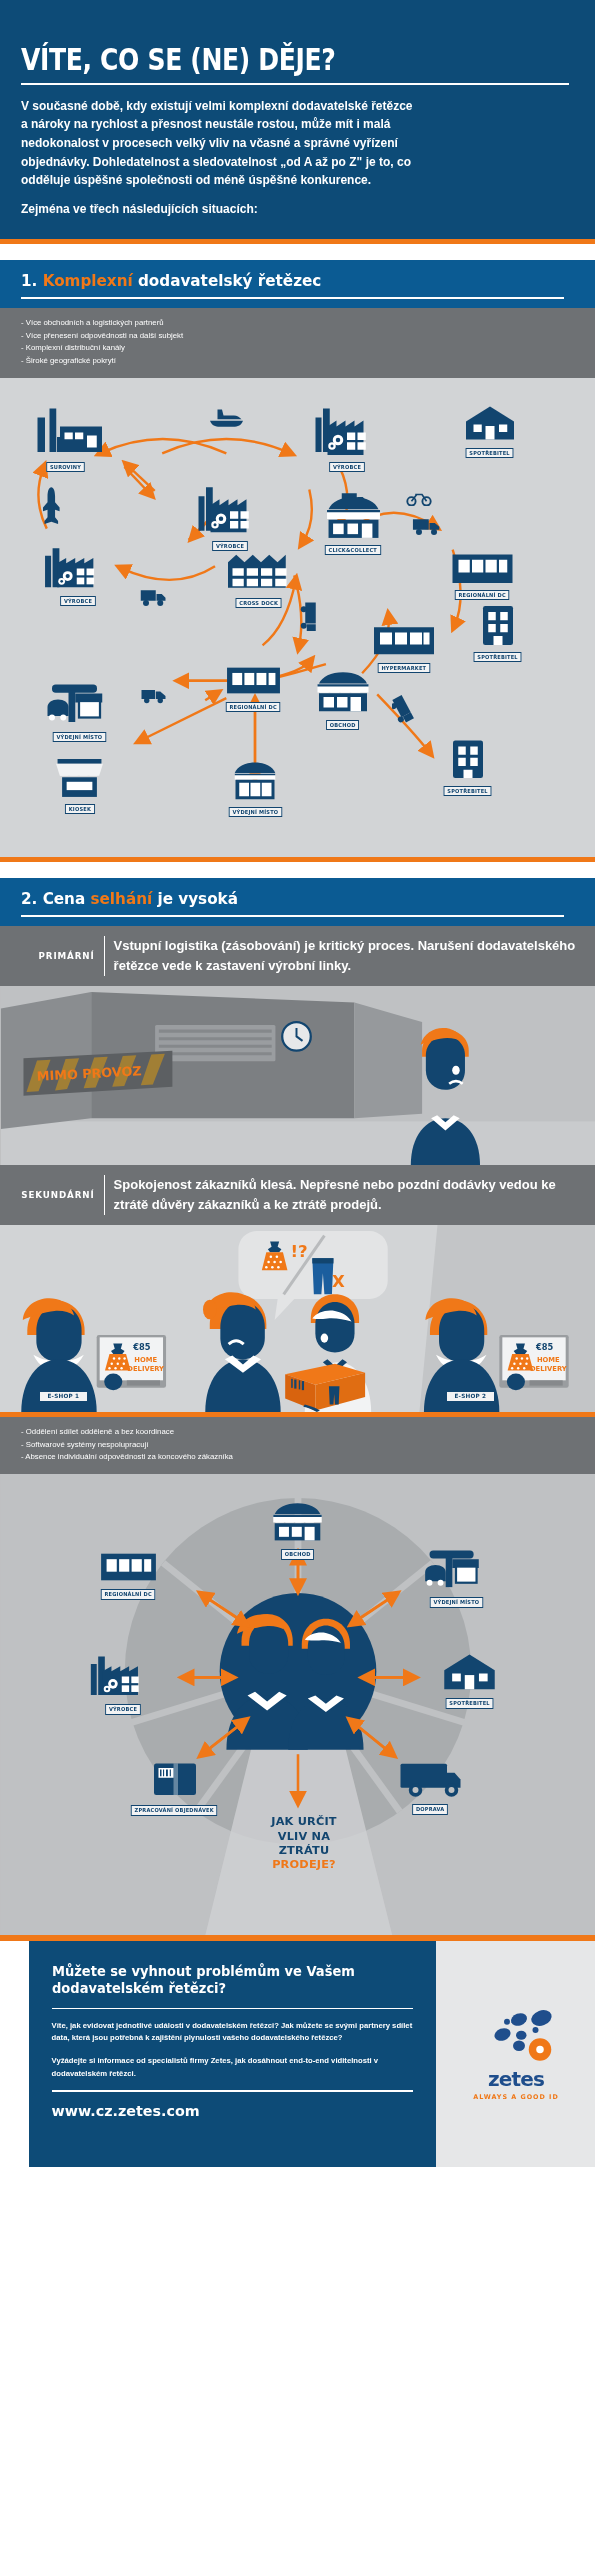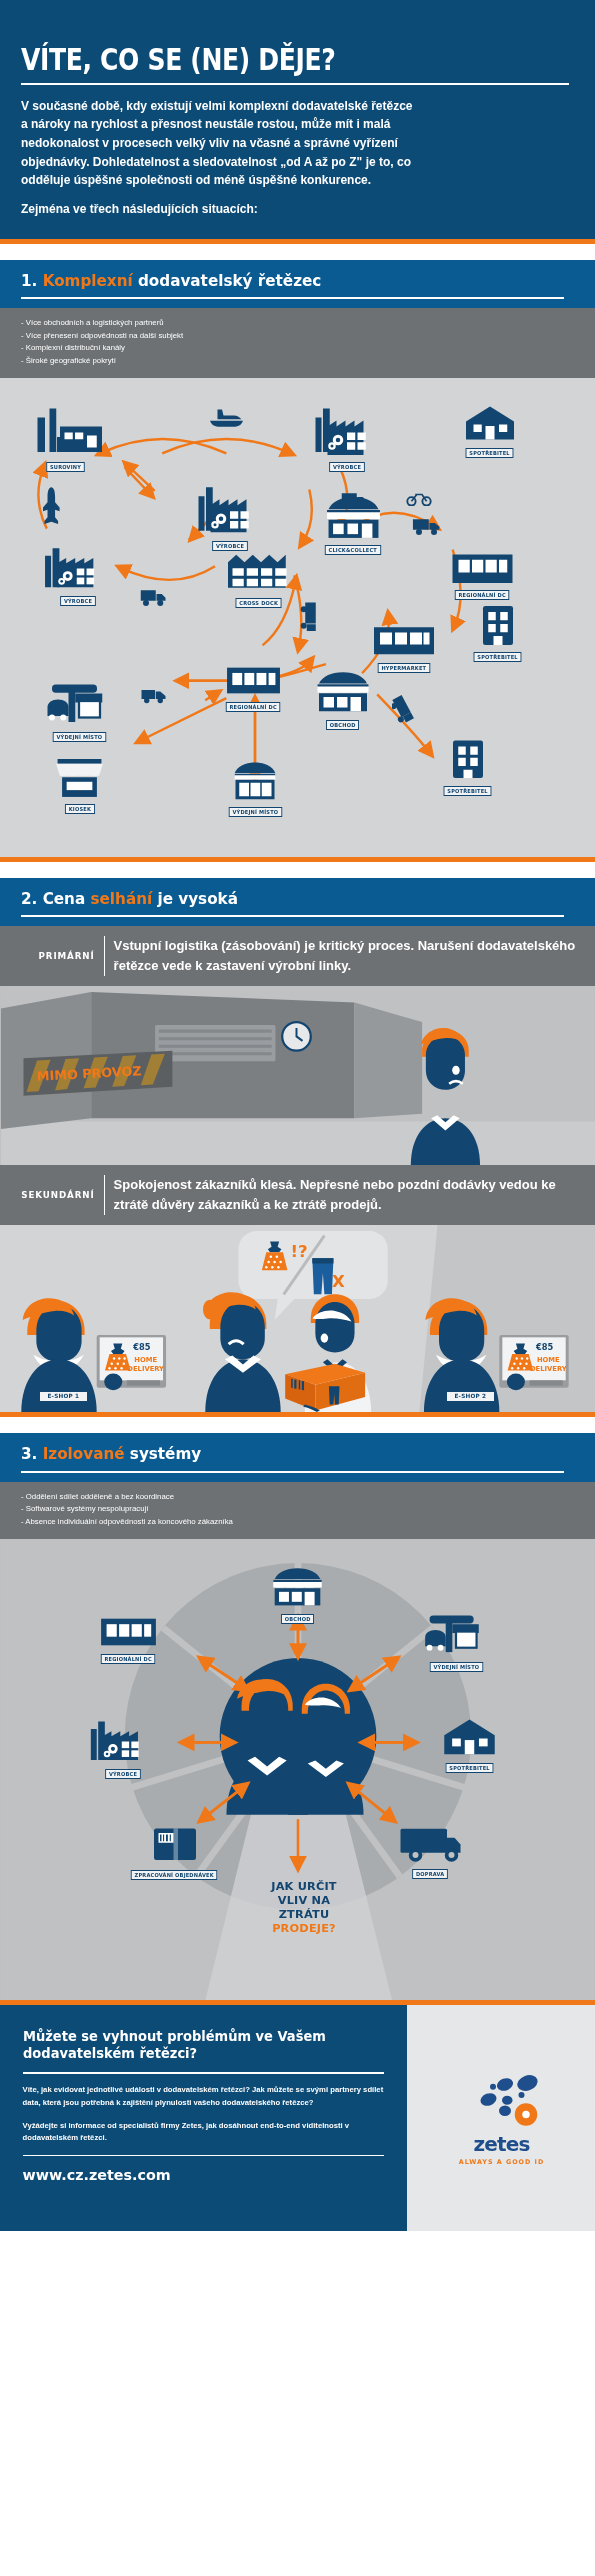--- a/index.html
+++ b/index.html
@@ -83,21 +83,21 @@
     font-size:5.7px; font-weight:bold; padding:1.5px 7.5px; letter-spacing:0.2px;
     font-family:"DejaVu Sans", sans-serif;
   }
 
   .center-q { position:absolute; text-align:center; left:12px; right:0; }
   .center-q div { color:#12456f; font-weight:bold; font-size:11.3px; line-height:1.25;
     font-family:"DejaVu Sans", sans-serif; letter-spacing:0.2px;}
   .center-q div.orange { color:#f07818; }
 
   
-  .footer { background:#e6e7e8; display:flex; min-height: 226px; }
+  .footer { background:#e6e7e8; display:flex; min-height: 226px; margin-left: 29px; }
   .footer-box { background:#0d4b77; width: 407px; padding: 22.6px 22.6px 19.6px 22.6px; }
   .footer-box h3 { font-size: 13.6px; font-weight:bold; line-height:1.25;
        font-family:"DejaVu Sans", sans-serif; transform:scaleX(0.96); transform-origin:left center;}
   .f-rule { height:1.5px; background:#fff; margin: 10.6px 0 10.6px 0; }
   .footer-box p { font-size:7.7px; font-weight:bold; line-height:1.6; }
   .footer-box p.sp { margin-top: 10.6px; }
   .footer-url { font-size: 14.3px; font-weight:bold; font-family:"DejaVu Sans", sans-serif; }
   .logo-wrap { flex:1; display:flex; flex-direction:column; align-items:center; justify-content:center; }
   .logo-word { color:#1f4e8c; font-size:20px; font-weight:bold; letter-spacing:-0.8px;
       font-family:"DejaVu Sans", sans-serif; line-height:1; }
@@ -672,28 +672,20 @@
         <text x="727" y="193" fill="#f07818" font-family="DejaVu Sans, sans-serif" font-size="9" font-weight="bold" text-anchor="middle">DELIVERY</text>
         <ellipse cx="684" cy="208" rx="12" ry="11" fill="#12456f"></ellipse>
       </g>
     </svg>
     <div class="eshop-tag" style="left:39px; bottom:10.6px;">E-SHOP 1</div>
     <div class="eshop-tag" style="left:446px; bottom:10.6px;">E-SHOP 2</div>
   </div>
 
   <div class="orange-bar"></div>
 
-  <section class="sec-head">
-    <h2>
-      <span>3.</span>
-      <span class="hl">Izolované</span>
-      <span>systémy</span>
-    </h2>
-    <div class="sec-rule"></div>
-  </section>
 
   <div class="bullets">
     <ul>
       <li>- Oddělení sdílet odděleně a bez koordinace</li>
       <li>- Softwarové systémy nespolupracují</li>
       <li>- Absence individuální odpovědnosti za koncového zákazníka</li>
     </ul>
   </div>
 
   <div class="scene-wheel">

